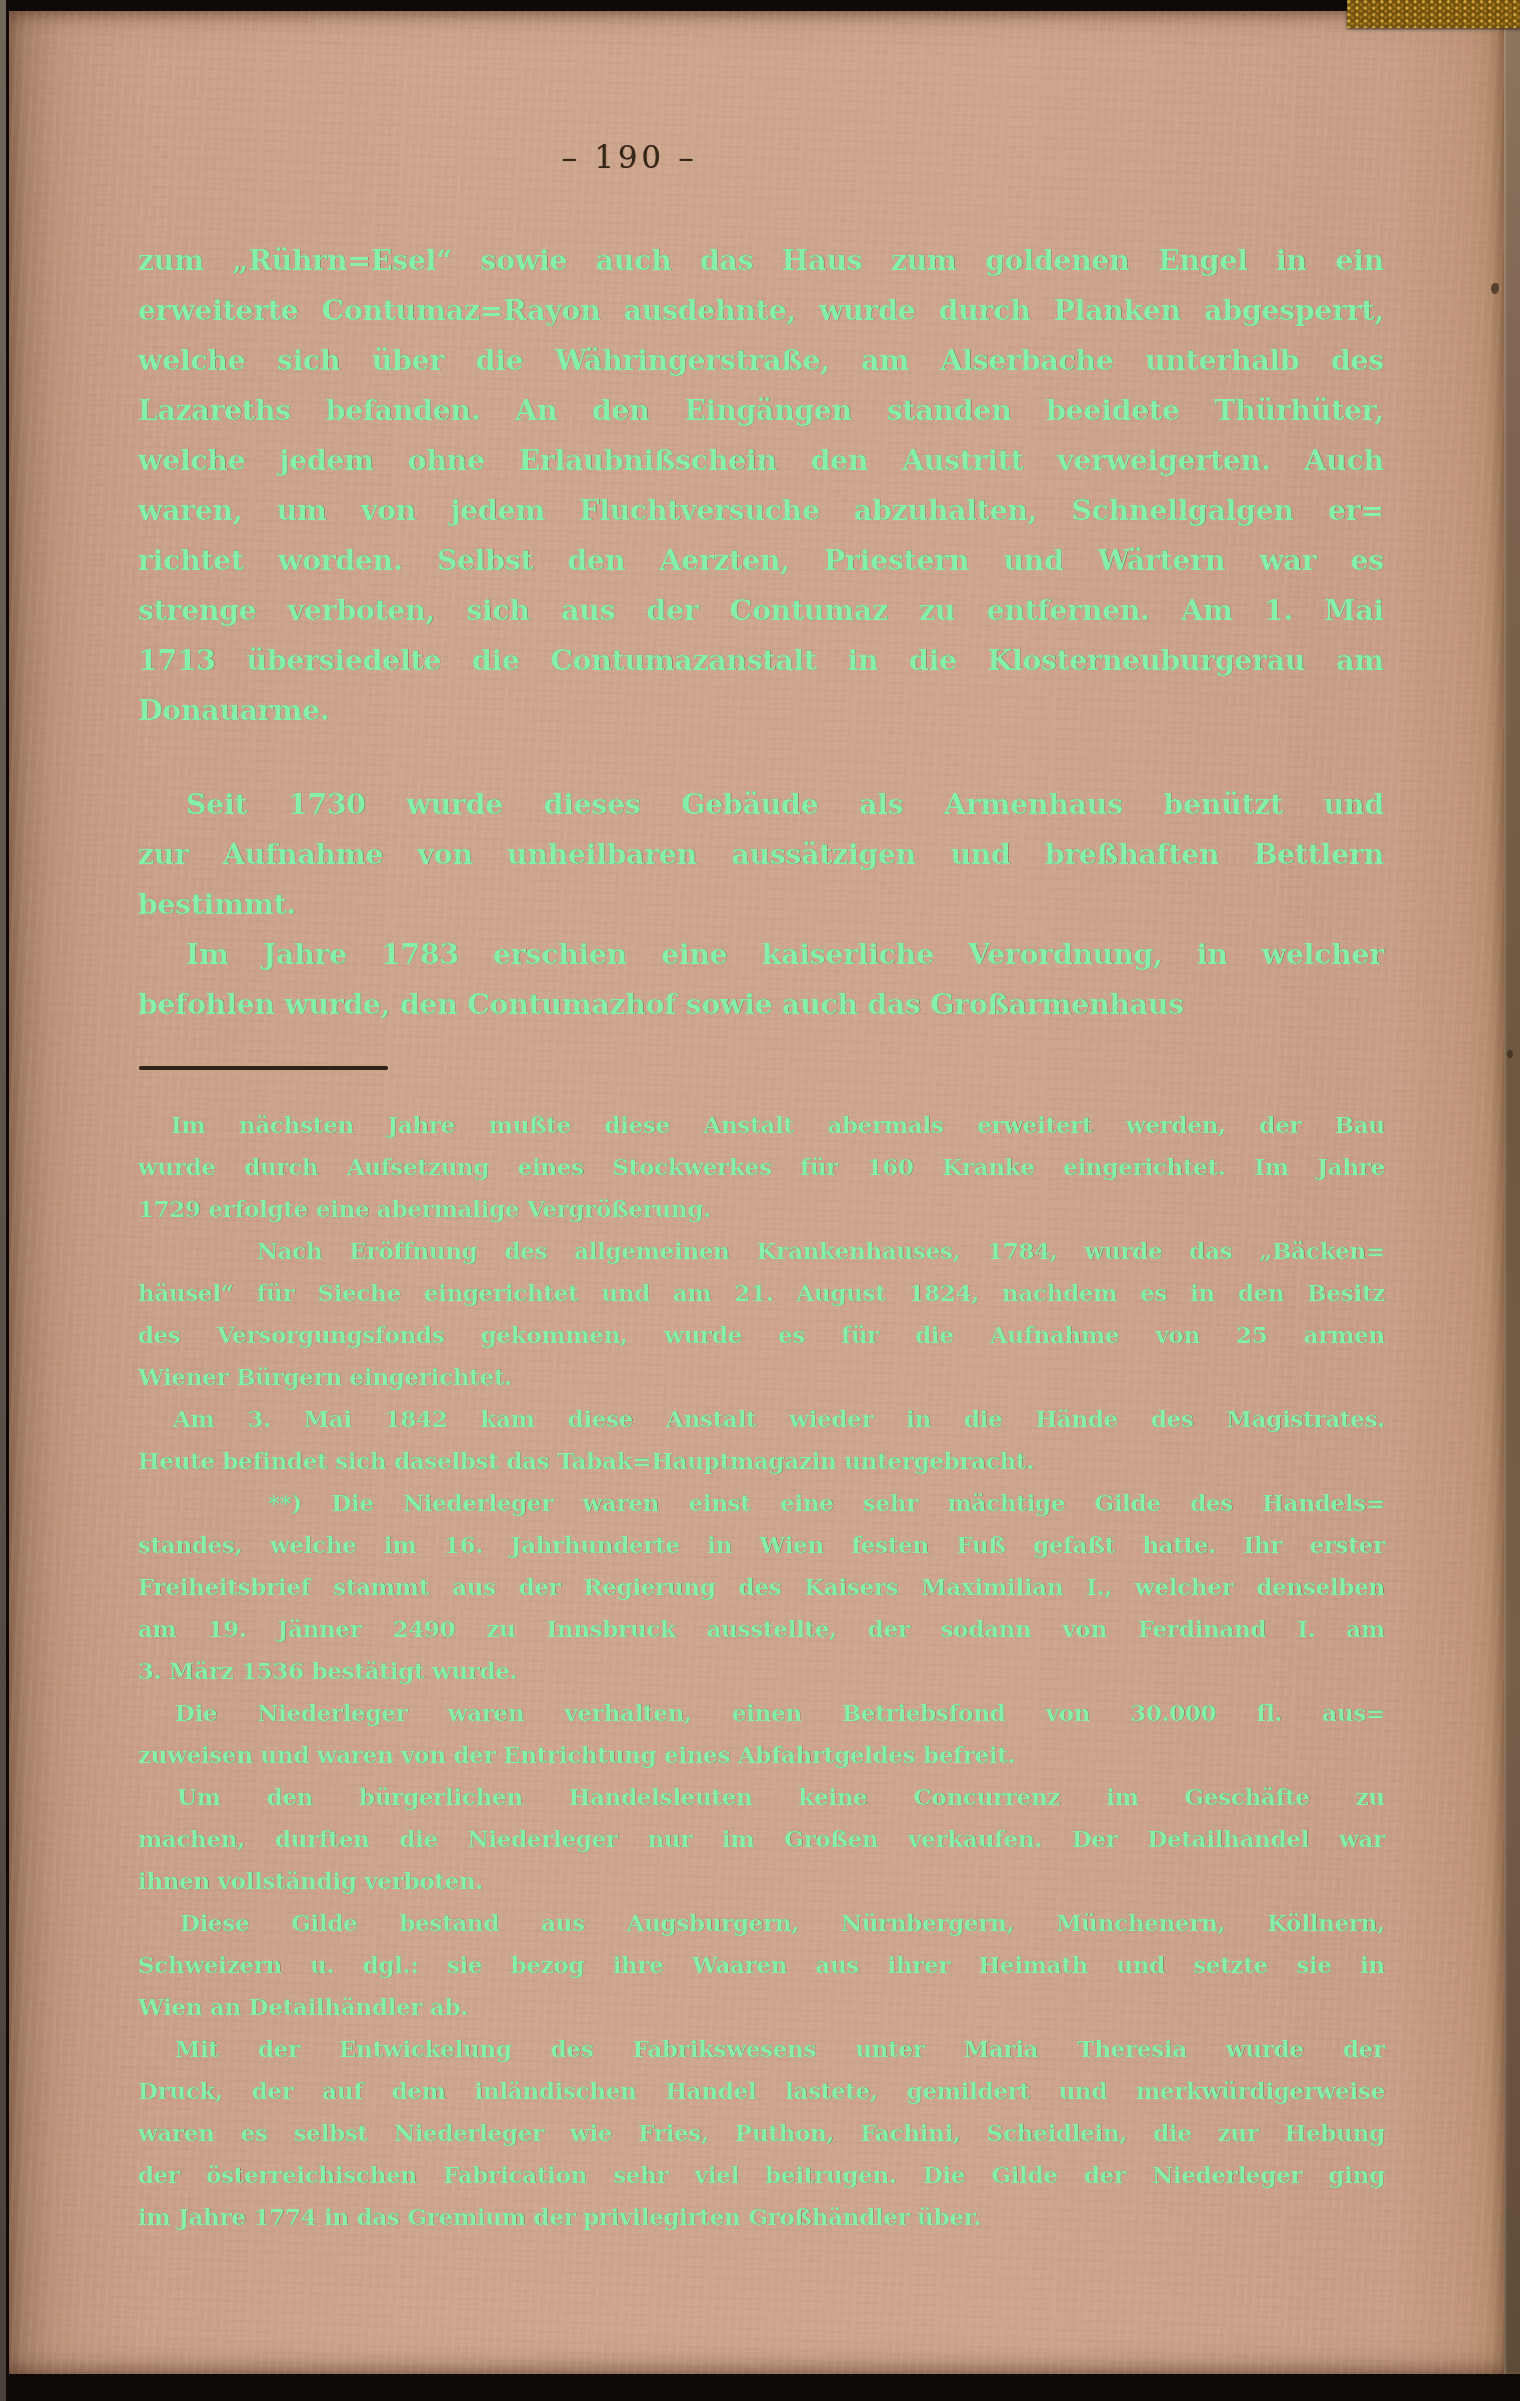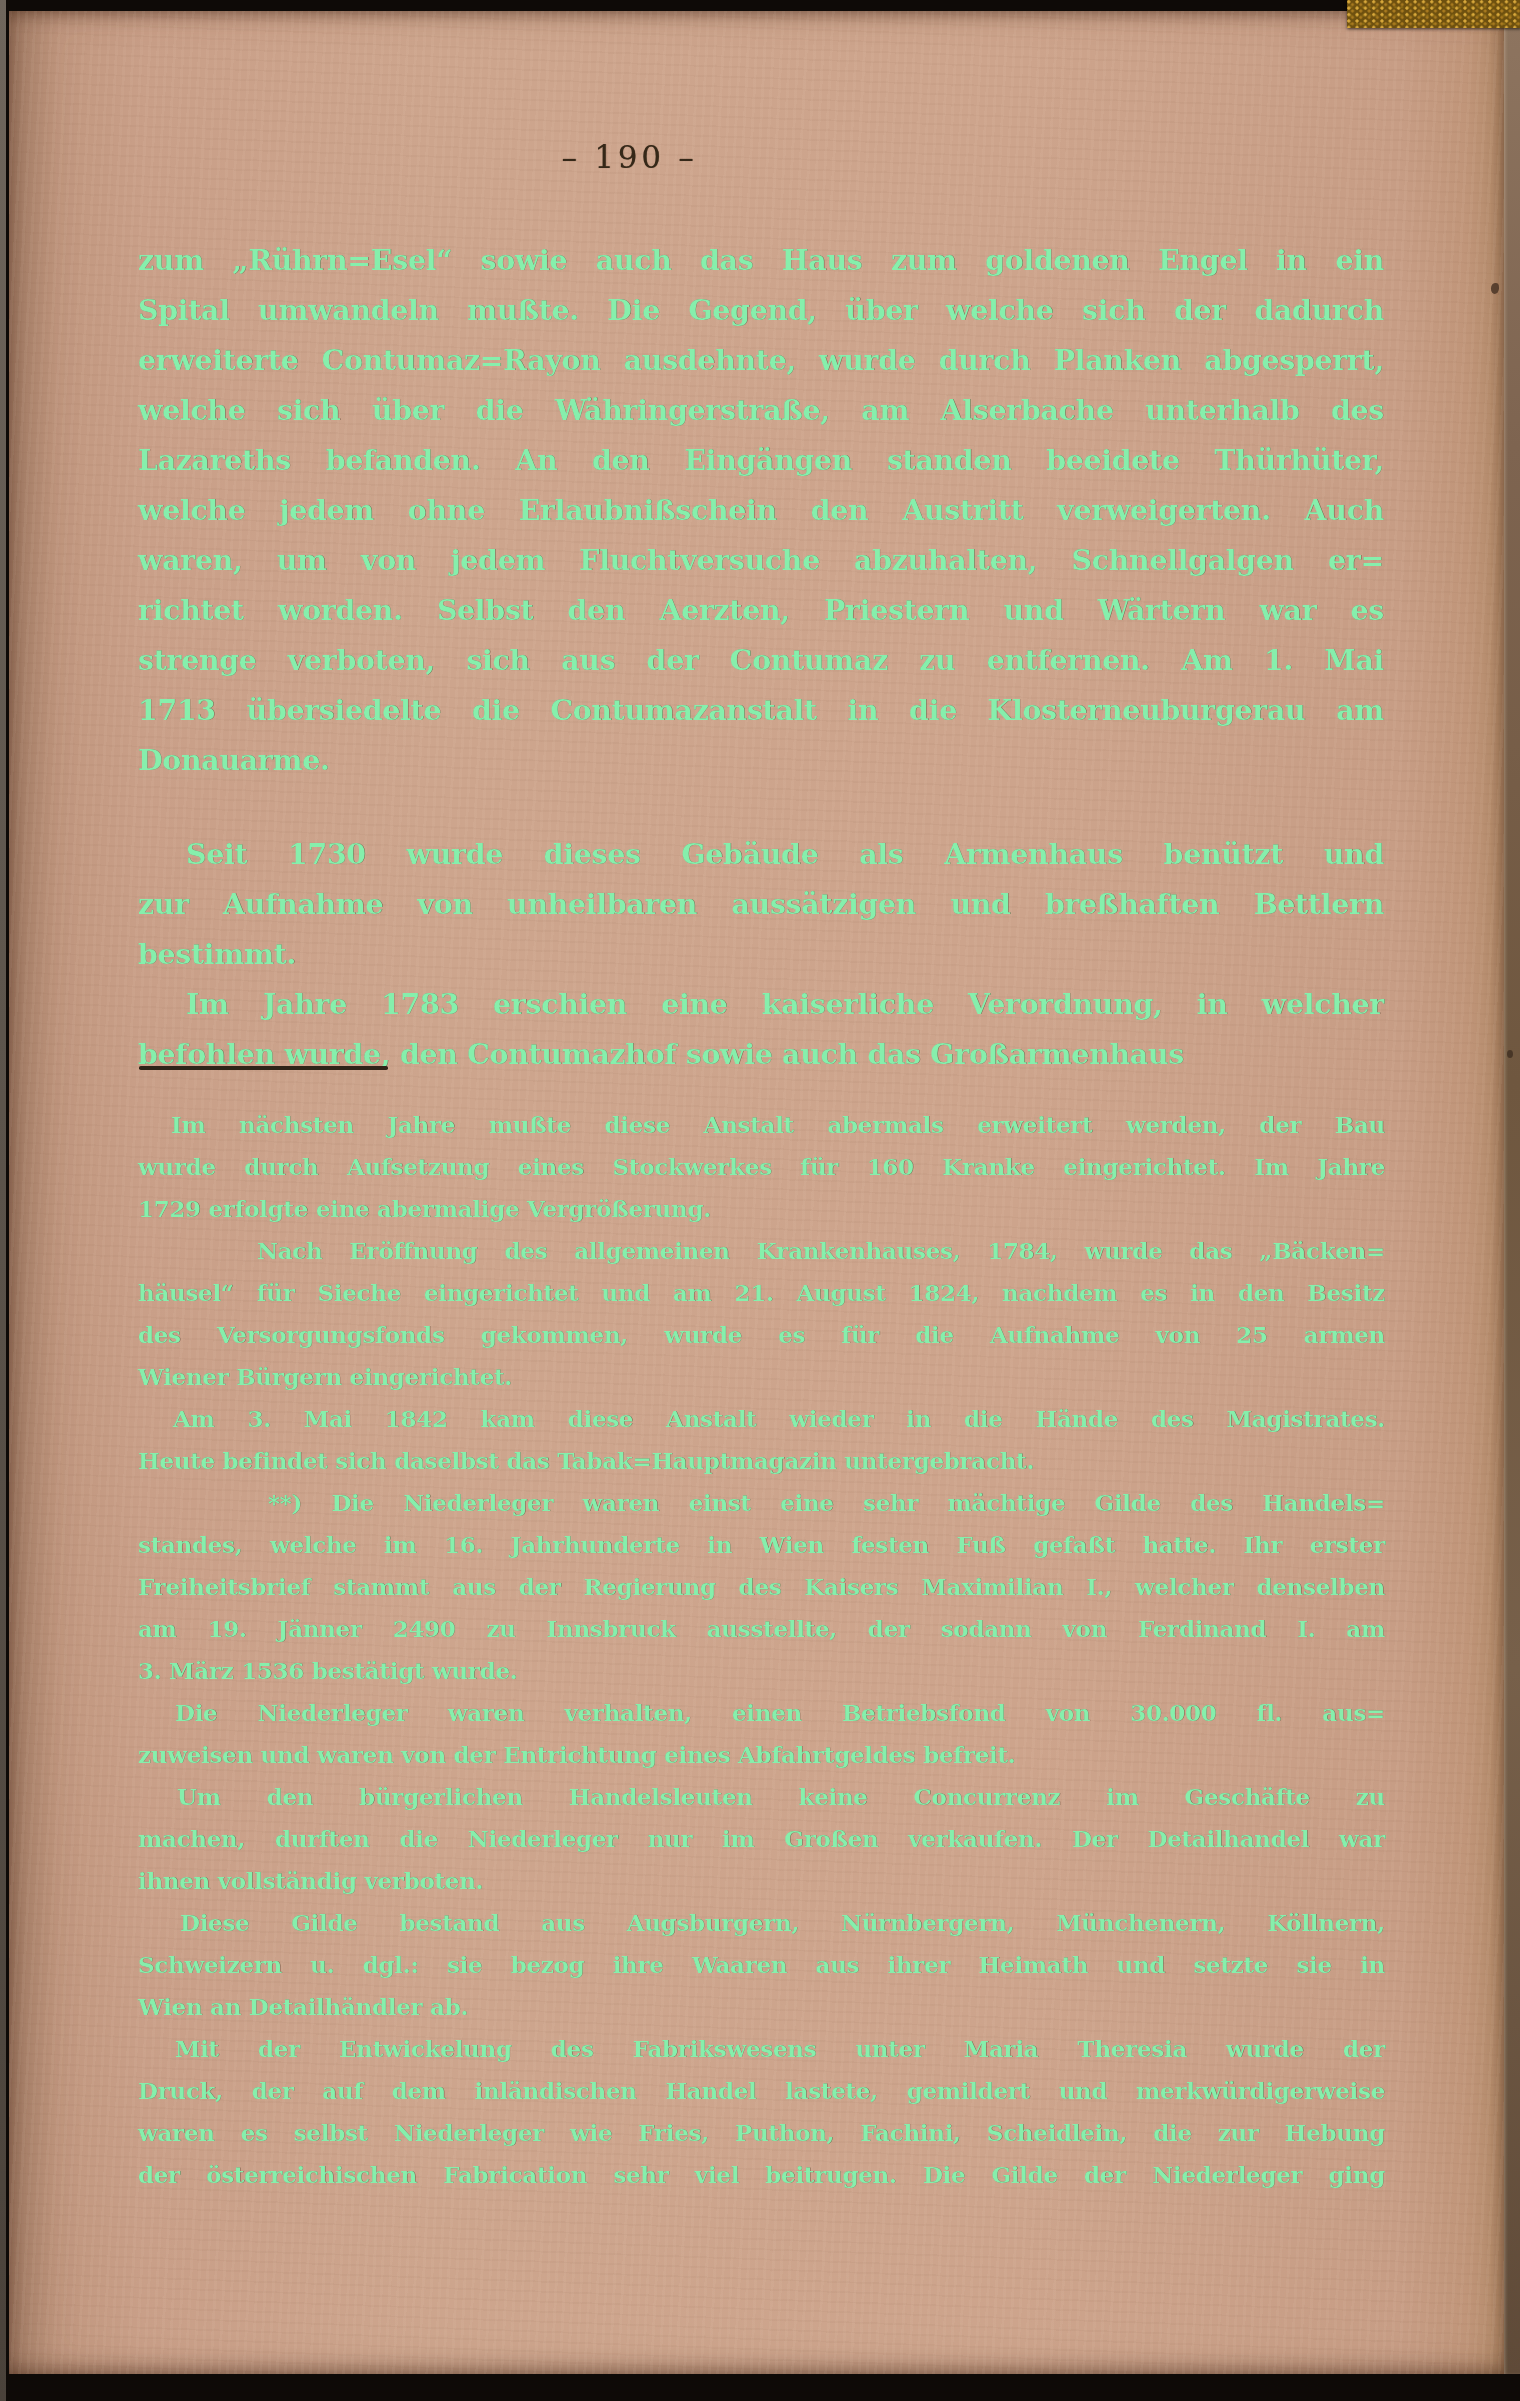--- a/index.html
+++ b/index.html
@@ -99,21 +99,20 @@
 
 <div class="fore-edge"></div>
 <div class="gilt"></div>
 <div class="speck"></div>
 <div class="speck2"></div>
 
 <div class="pagenum">– 190 –</div>
 
 <div class="textcol main" id="main-text">
     <div class="line">zum „Rührn=Esel“ sowie auch das Haus zum goldenen Engel in ein</div>
-    <div class="line">Spital umwandeln mußte. Die Gegend, über welche sich der dadurch</div>
     <div class="line">erweiterte Contumaz=Rayon ausdehnte, wurde durch Planken abgesperrt,</div>
     <div class="line">welche sich über die Währingerstraße, am Alserbache unterhalb des</div>
     <div class="line">Lazareths befanden. An den Eingängen standen beeidete Thürhüter,</div>
     <div class="line">welche jedem ohne Erlaubnißschein den Austritt verweigerten. Auch</div>
     <div class="line">waren, um von jedem Fluchtversuche abzuhalten, Schnellgalgen er=</div>
     <div class="line">richtet worden. Selbst den Aerzten, Priestern und Wärtern war es</div>
     <div class="line">strenge verboten, sich aus der Contumaz zu entfernen. Am 1. Mai</div>
     <div class="line">1713 übersiedelte die Contumazanstalt in die Klosterneuburgerau am</div>
     <div class="line end">Donauarme.</div>
     <div class="line" style="text-indent: 48px; margin-top: 44px;">Seit 1730 wurde dieses Gebäude als Armenhaus benützt und</div>
@@ -145,14 +144,15 @@
     <div class="line" style="text-indent: 39px;">Um den bürgerlichen Handelsleuten keine Concurrenz im Geschäfte zu</div>
     <div class="line">machen, durften die Niederleger nur im Großen verkaufen. Der Detailhandel war</div>
     <div class="line end">ihnen vollständig verboten.</div>
     <div class="line" style="text-indent: 42px;">Diese Gilde bestand aus Augsburgern, Nürnbergern, Münchenern, Köllnern,</div>
     <div class="line">Schweizern u. dgl.: sie bezog ihre Waaren aus ihrer Heimath und setzte sie in</div>
     <div class="line end">Wien an Detailhändler ab.</div>
     <div class="line" style="text-indent: 37px;">Mit der Entwickelung des Fabrikswesens unter Maria Theresia wurde der</div>
     <div class="line">Druck, der auf dem inländischen Handel lastete, gemildert und merkwürdigerweise</div>
     <div class="line">waren es selbst Niederleger wie Fries, Puthon, Fachini, Scheidlein, die zur Hebung</div>
     <div class="line">der österreichischen Fabrication sehr viel beitrugen. Die Gilde der Niederleger ging</div>
+    <div class="line end">im Jahre 1774 in das Gremium der privilegirten Großhändler über.</div>
   </div>
 
 
 </body></html>

